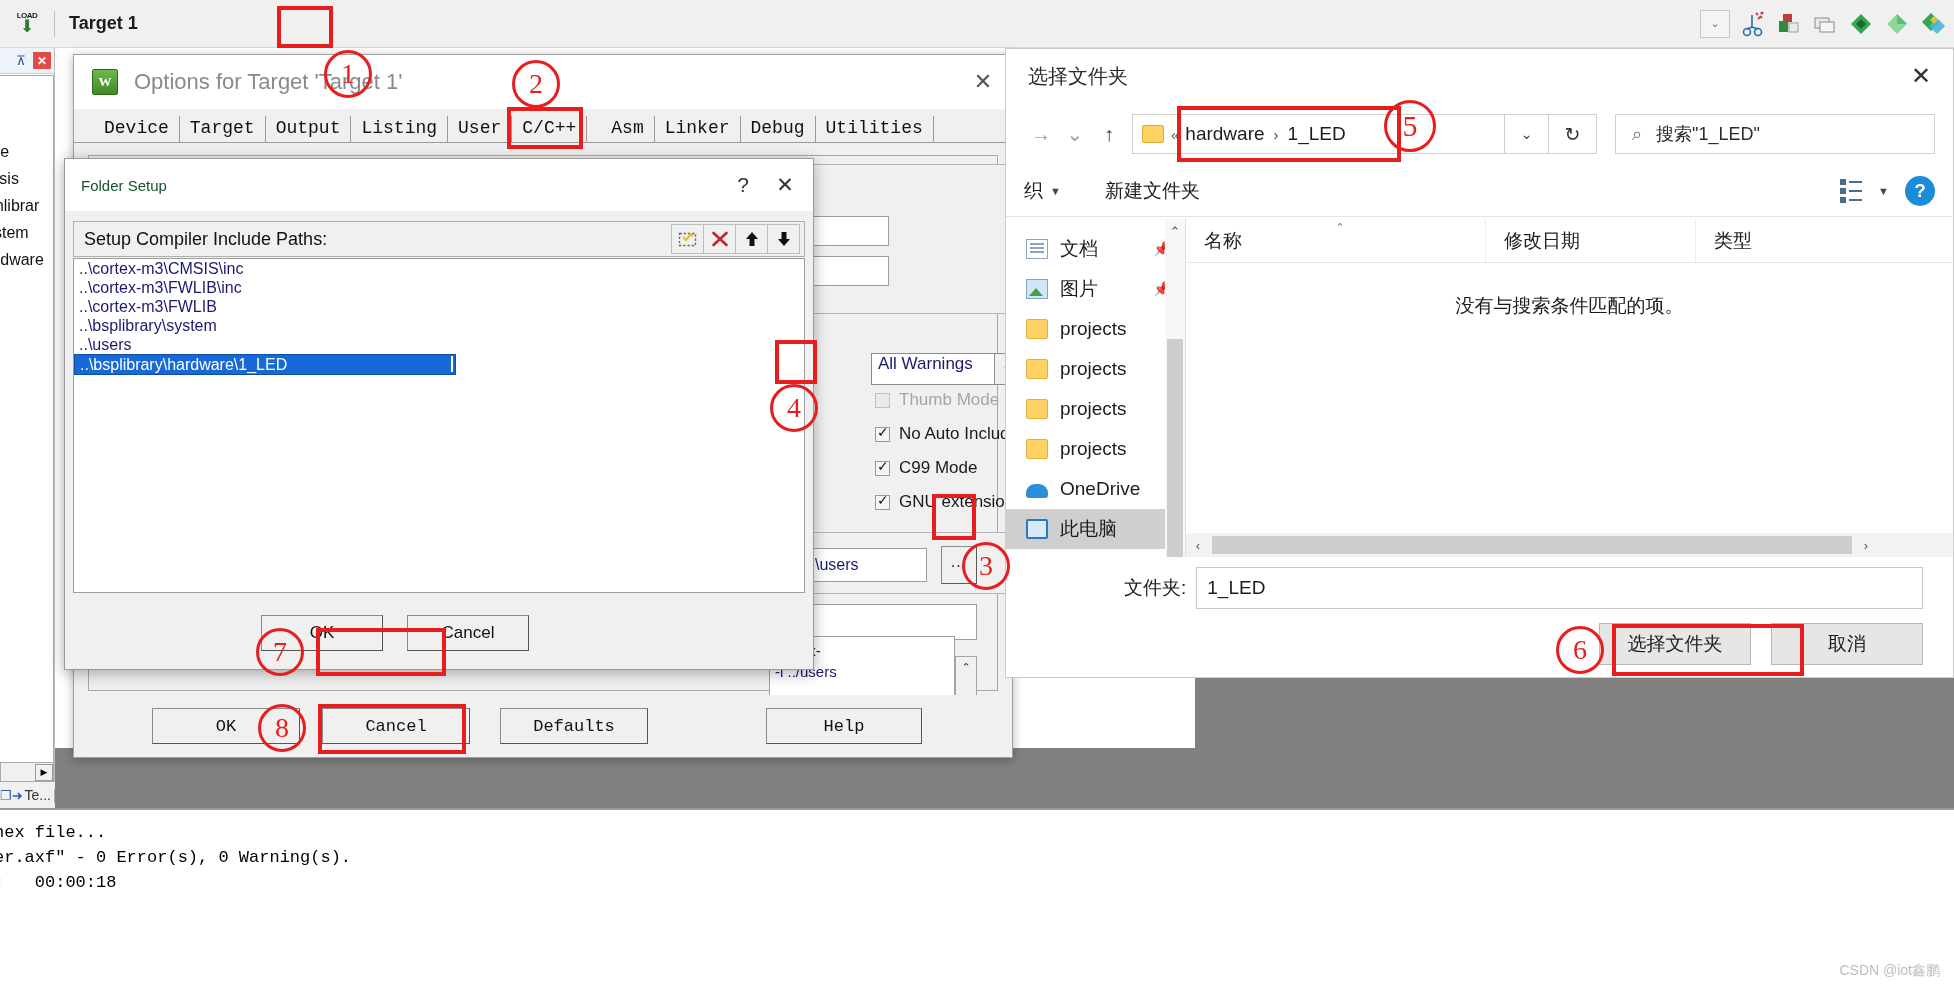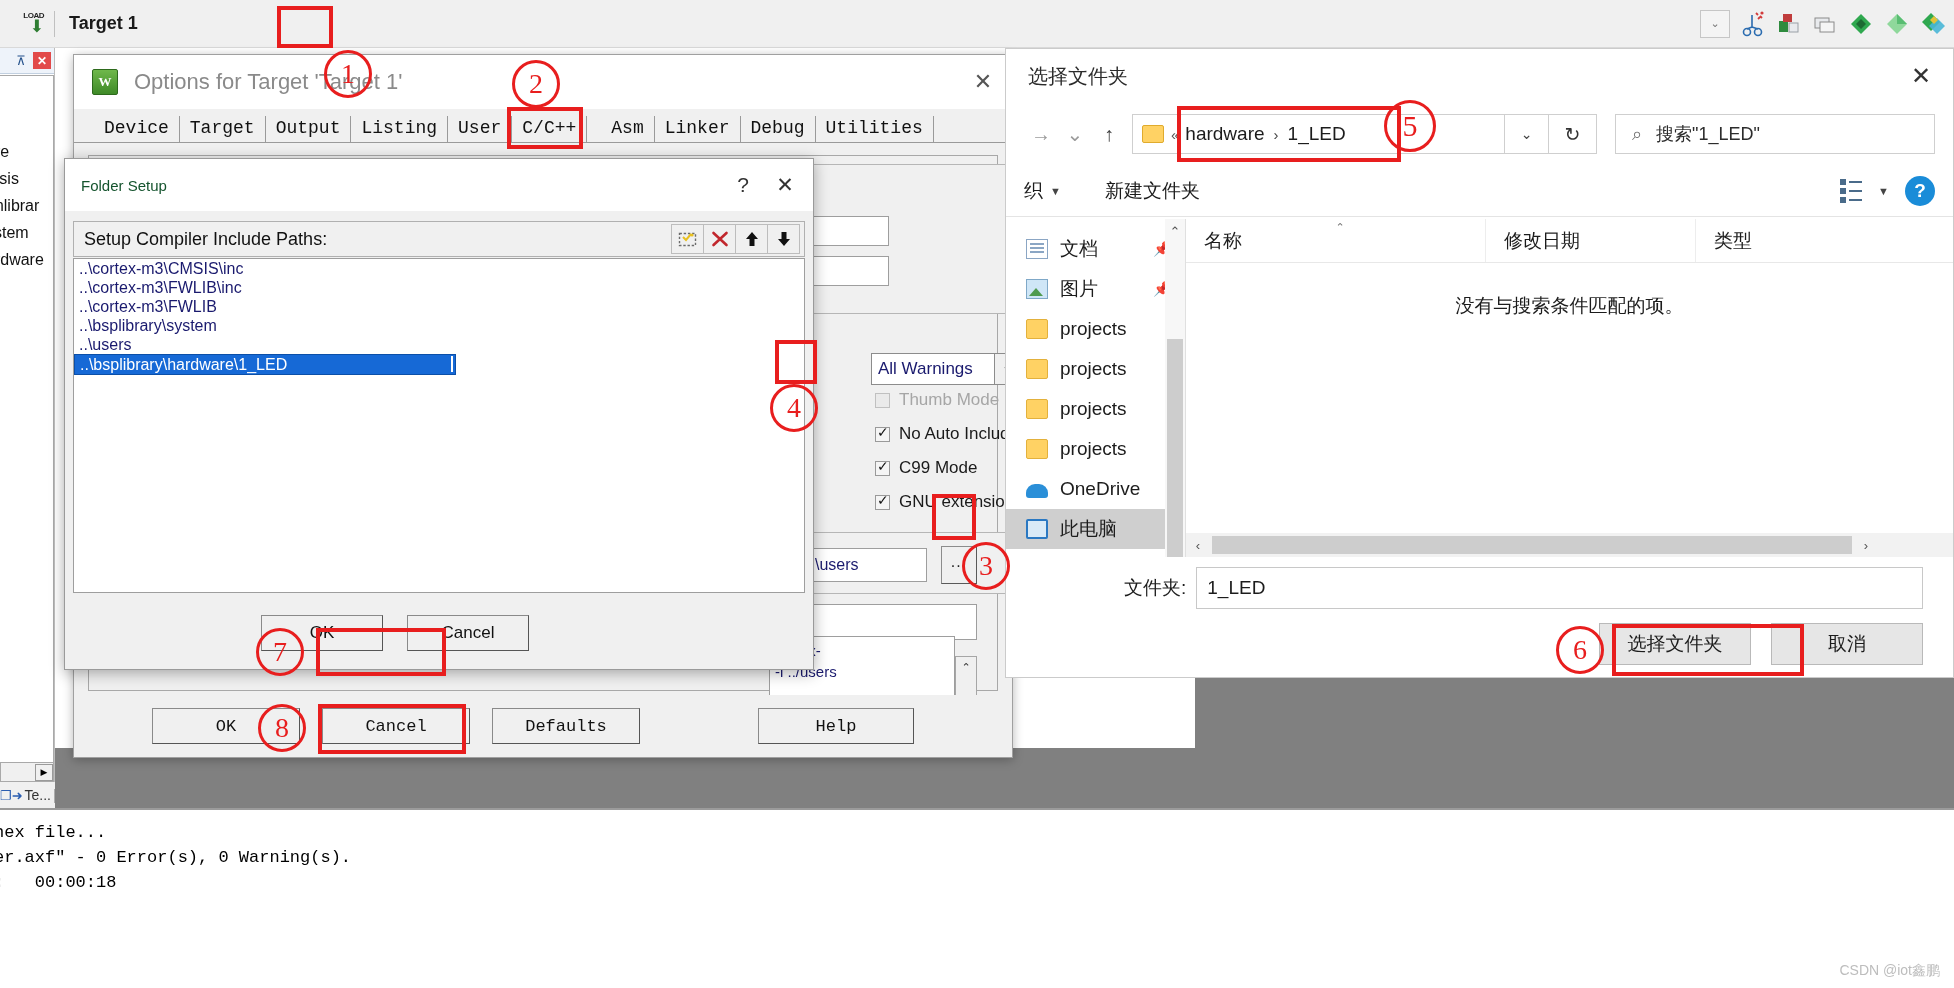--- a/index.html
+++ b/index.html
@@ -15,21 +15,21 @@
   #ide-root { position:absolute; inset:0; background:#ffffff; }
 
   
   #ide-toolbar {
     position:absolute; left:0; top:0; width:1954px; height:48px;
     background:#f0f0f0; border-bottom:1px solid #d9d9d9;
     display:flex; align-items:center; padding-left:6px;
   }
   .tb-load {
     width:34px; height:34px; margin-left:4px; position:relative;
-    display:flex; flex-direction:column; align-items:flex-end; justify-content:center;
+    display:flex; flex-direction:column; align-items:center; justify-content:center;
     line-height:1;
   }
   .tb-load .lw { font-size:8px; font-weight:bold; letter-spacing:-0.5px; color:#222; }
   .tb-load .lg { font-size:17px; color:#2e7d32; margin-top:-2px; }
   .tb-divider { width:1px; height:26px; background:#c0c0c0; margin:0 10px; }
   #target-name { font-weight:bold; font-size:18px; color:#1a1a1a; padding-left:4px; }
   #target-combo-arrow {
     width:30px; height:28px; background:#f4f4f4; border:1px solid #c6c6c6;
     display:flex; align-items:center; justify-content:center; color:#777; font-size:11px;
   }
@@ -137,21 +137,21 @@
     white-space:nowrap;
   }
   .dots-btn {
     position:absolute; width:34px; height:32px; background:#f0f0f0; border:1px solid #8c8c8c;
     border-right-color:#5a5a5a; border-bottom-color:#5a5a5a;
     display:flex; align-items:center; justify-content:center; font-size:16px;
     letter-spacing:1px; color:#222; padding-bottom:6px;
   }
   .combo {
     position:absolute; background:#ffffff; border:1px solid #8c8c8c;
-    display:flex; align-items:center; font-size:17px; color:#1a1a6e; padding-left:6px;
+    display:flex; font-size:17px; color:#1a1a6e; padding-left:6px;
   }
   .combo .cb-arrow {
     margin-left:auto; width:26px; height:100%; background:#f0f0f0; border-left:1px solid #8c8c8c;
     display:flex; align-items:center; justify-content:center; font-size:10px; color:#222;
   }
   .chkrow { position:absolute; display:flex; align-items:center; font-size:17px; }
   .chkbox {
     width:15px; height:15px; background:#f5f5f5; border:1px solid #9a9a9a;
     margin-right:9px; position:relative; flex:none;
   }
@@ -531,21 +531,21 @@
     <div class="scrollbox" style="left:680px; top:480px; width:186px; height:62px;">cortex-<br> -l ../users</div>
     <div class="vsb" style="left:866px; top:500px; height:62px;">
       <div class="sb-arrow">⌃</div>
       <div class="sb-arrow">⌄</div>
     </div>
   </div>
 
   <div id="options-footer">
     <div class="k-btn" style="width:148px">OK</div>
     <div class="k-btn" style="width:148px; margin-left:22px">Cancel</div>
-    <div class="k-btn" style="width:148px; margin-left:22px">Defaults</div>
+    <div class="k-btn" style="width:148px; margin-left:30px">Defaults</div>
     <div class="k-btn" style="width:156px; margin-left:118px">Help</div>
   </div>
 </div>
 
 <div id="folder-setup">
   <div id="fs-titlebar">
     <div id="fs-title">Folder Setup</div>
     <div id="fs-help">?</div>
     <div id="fs-close">✕</div>
   </div>

